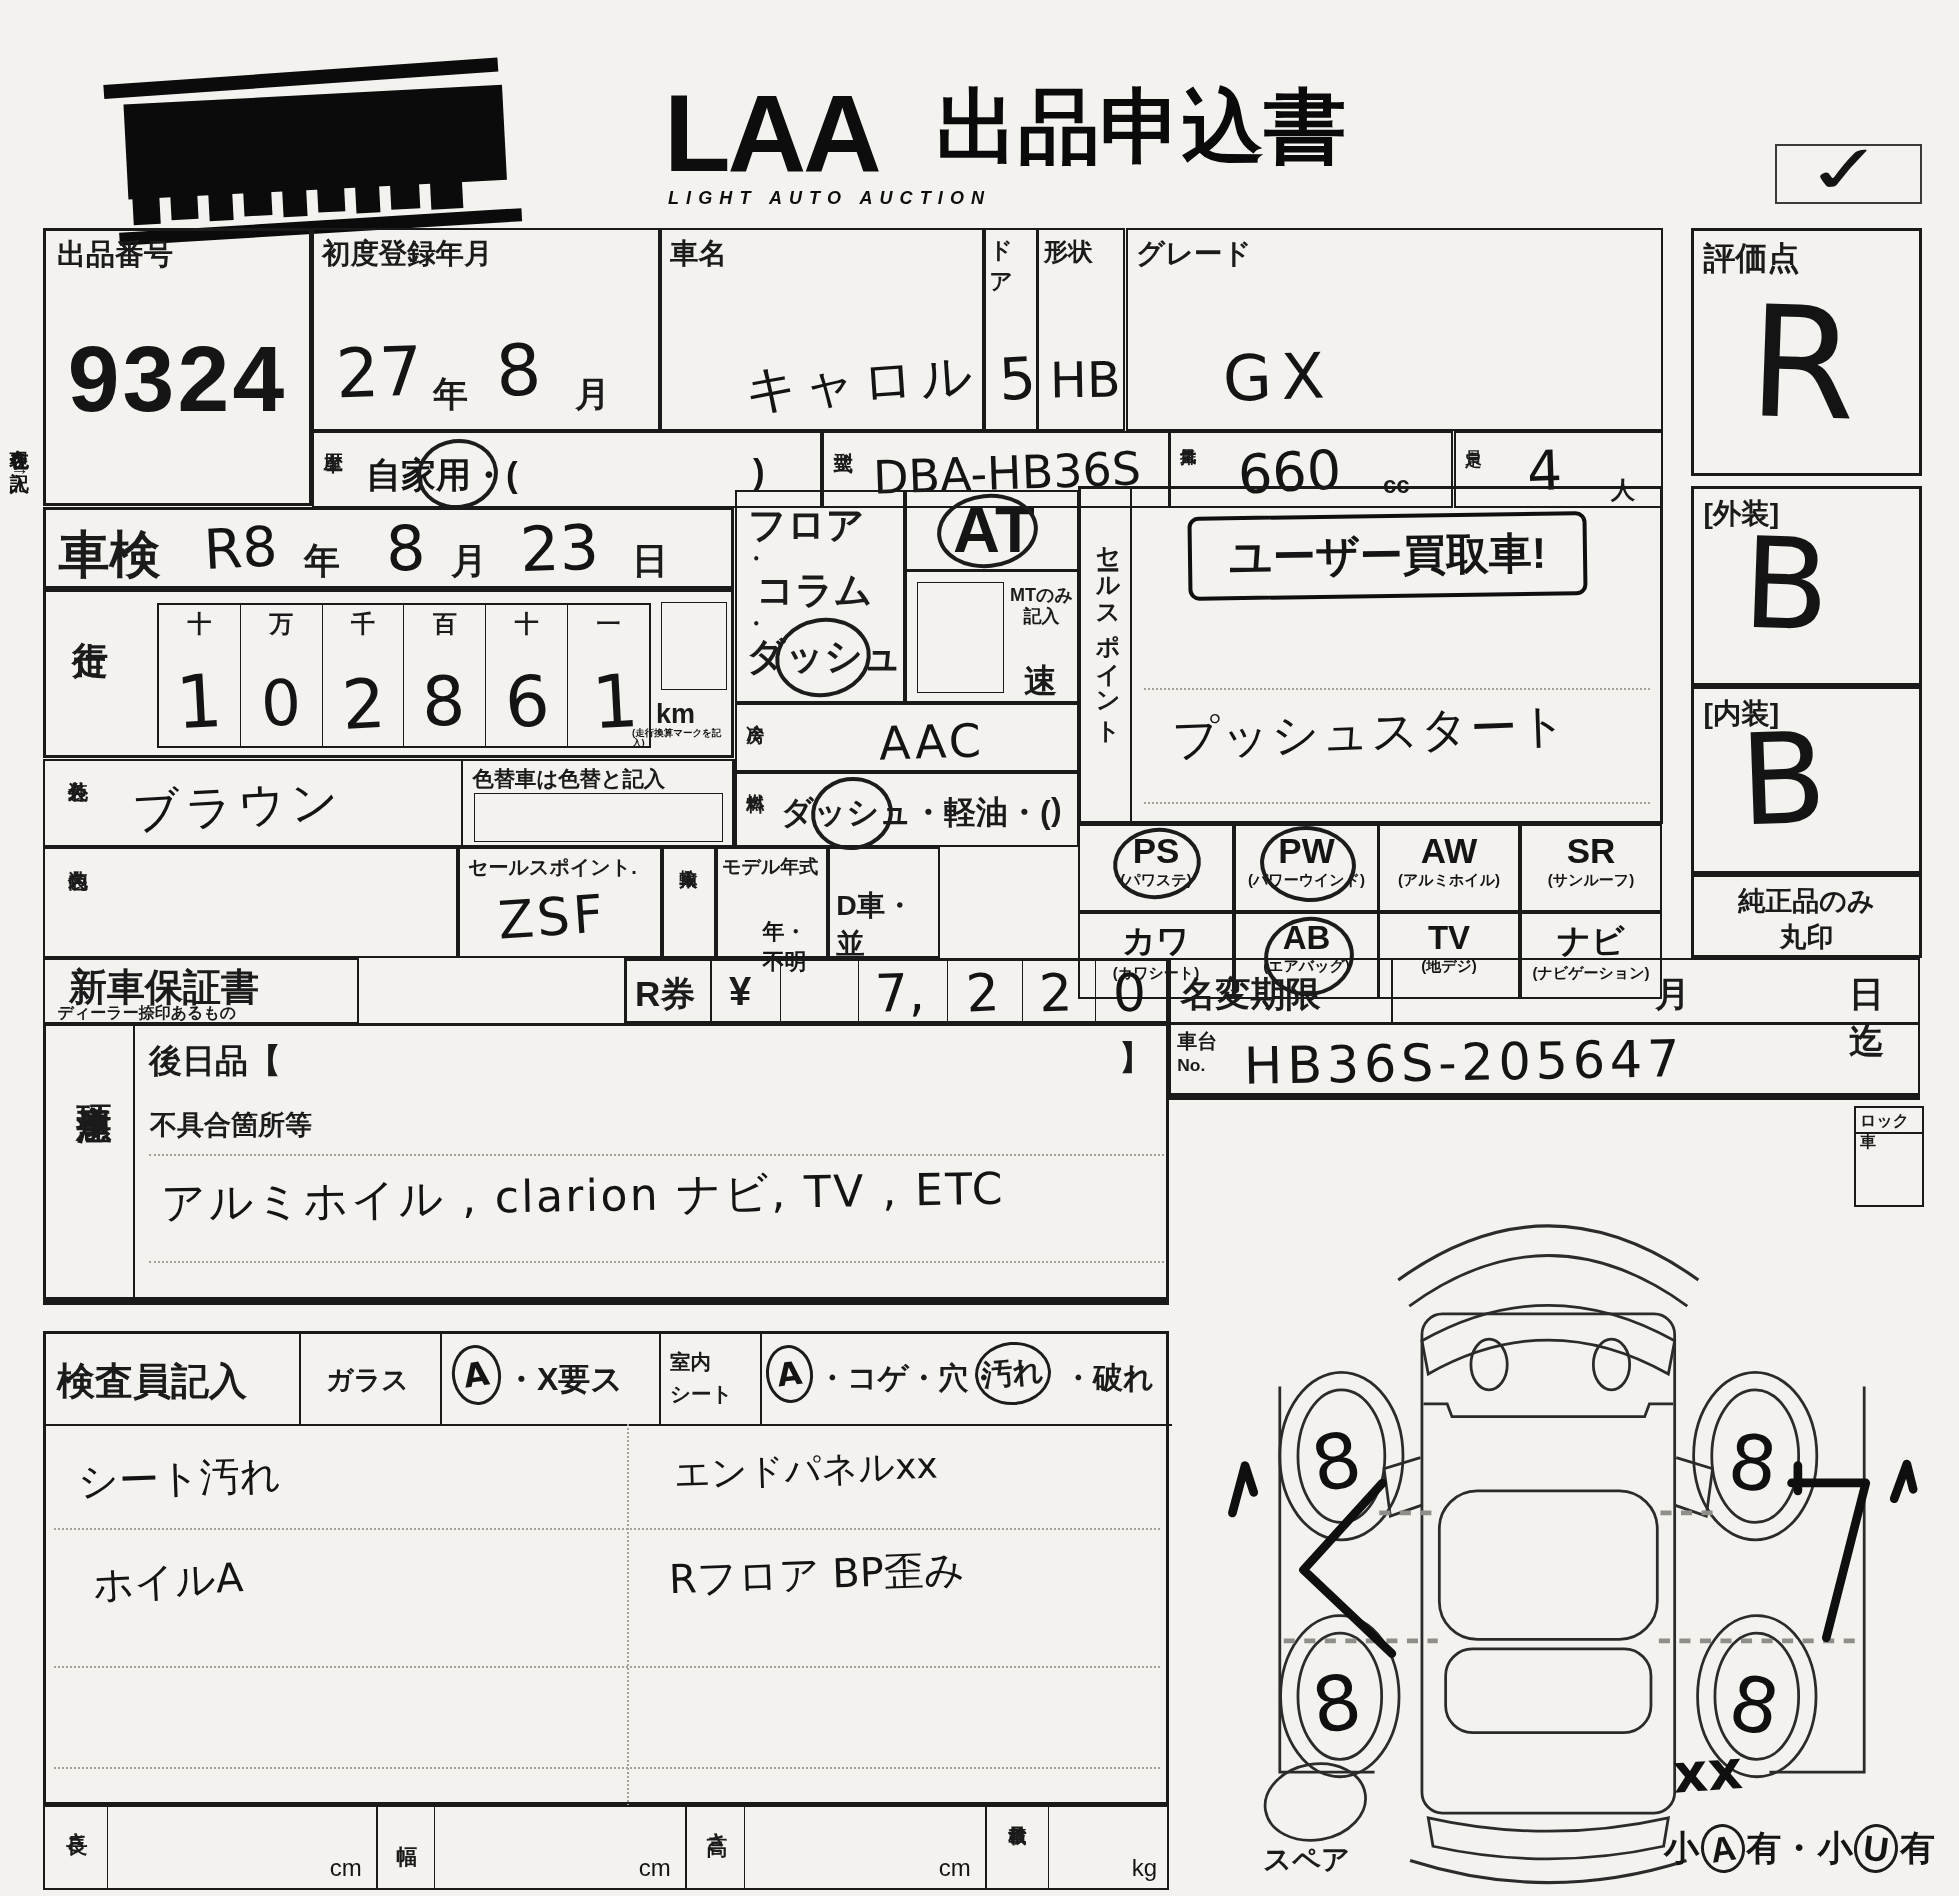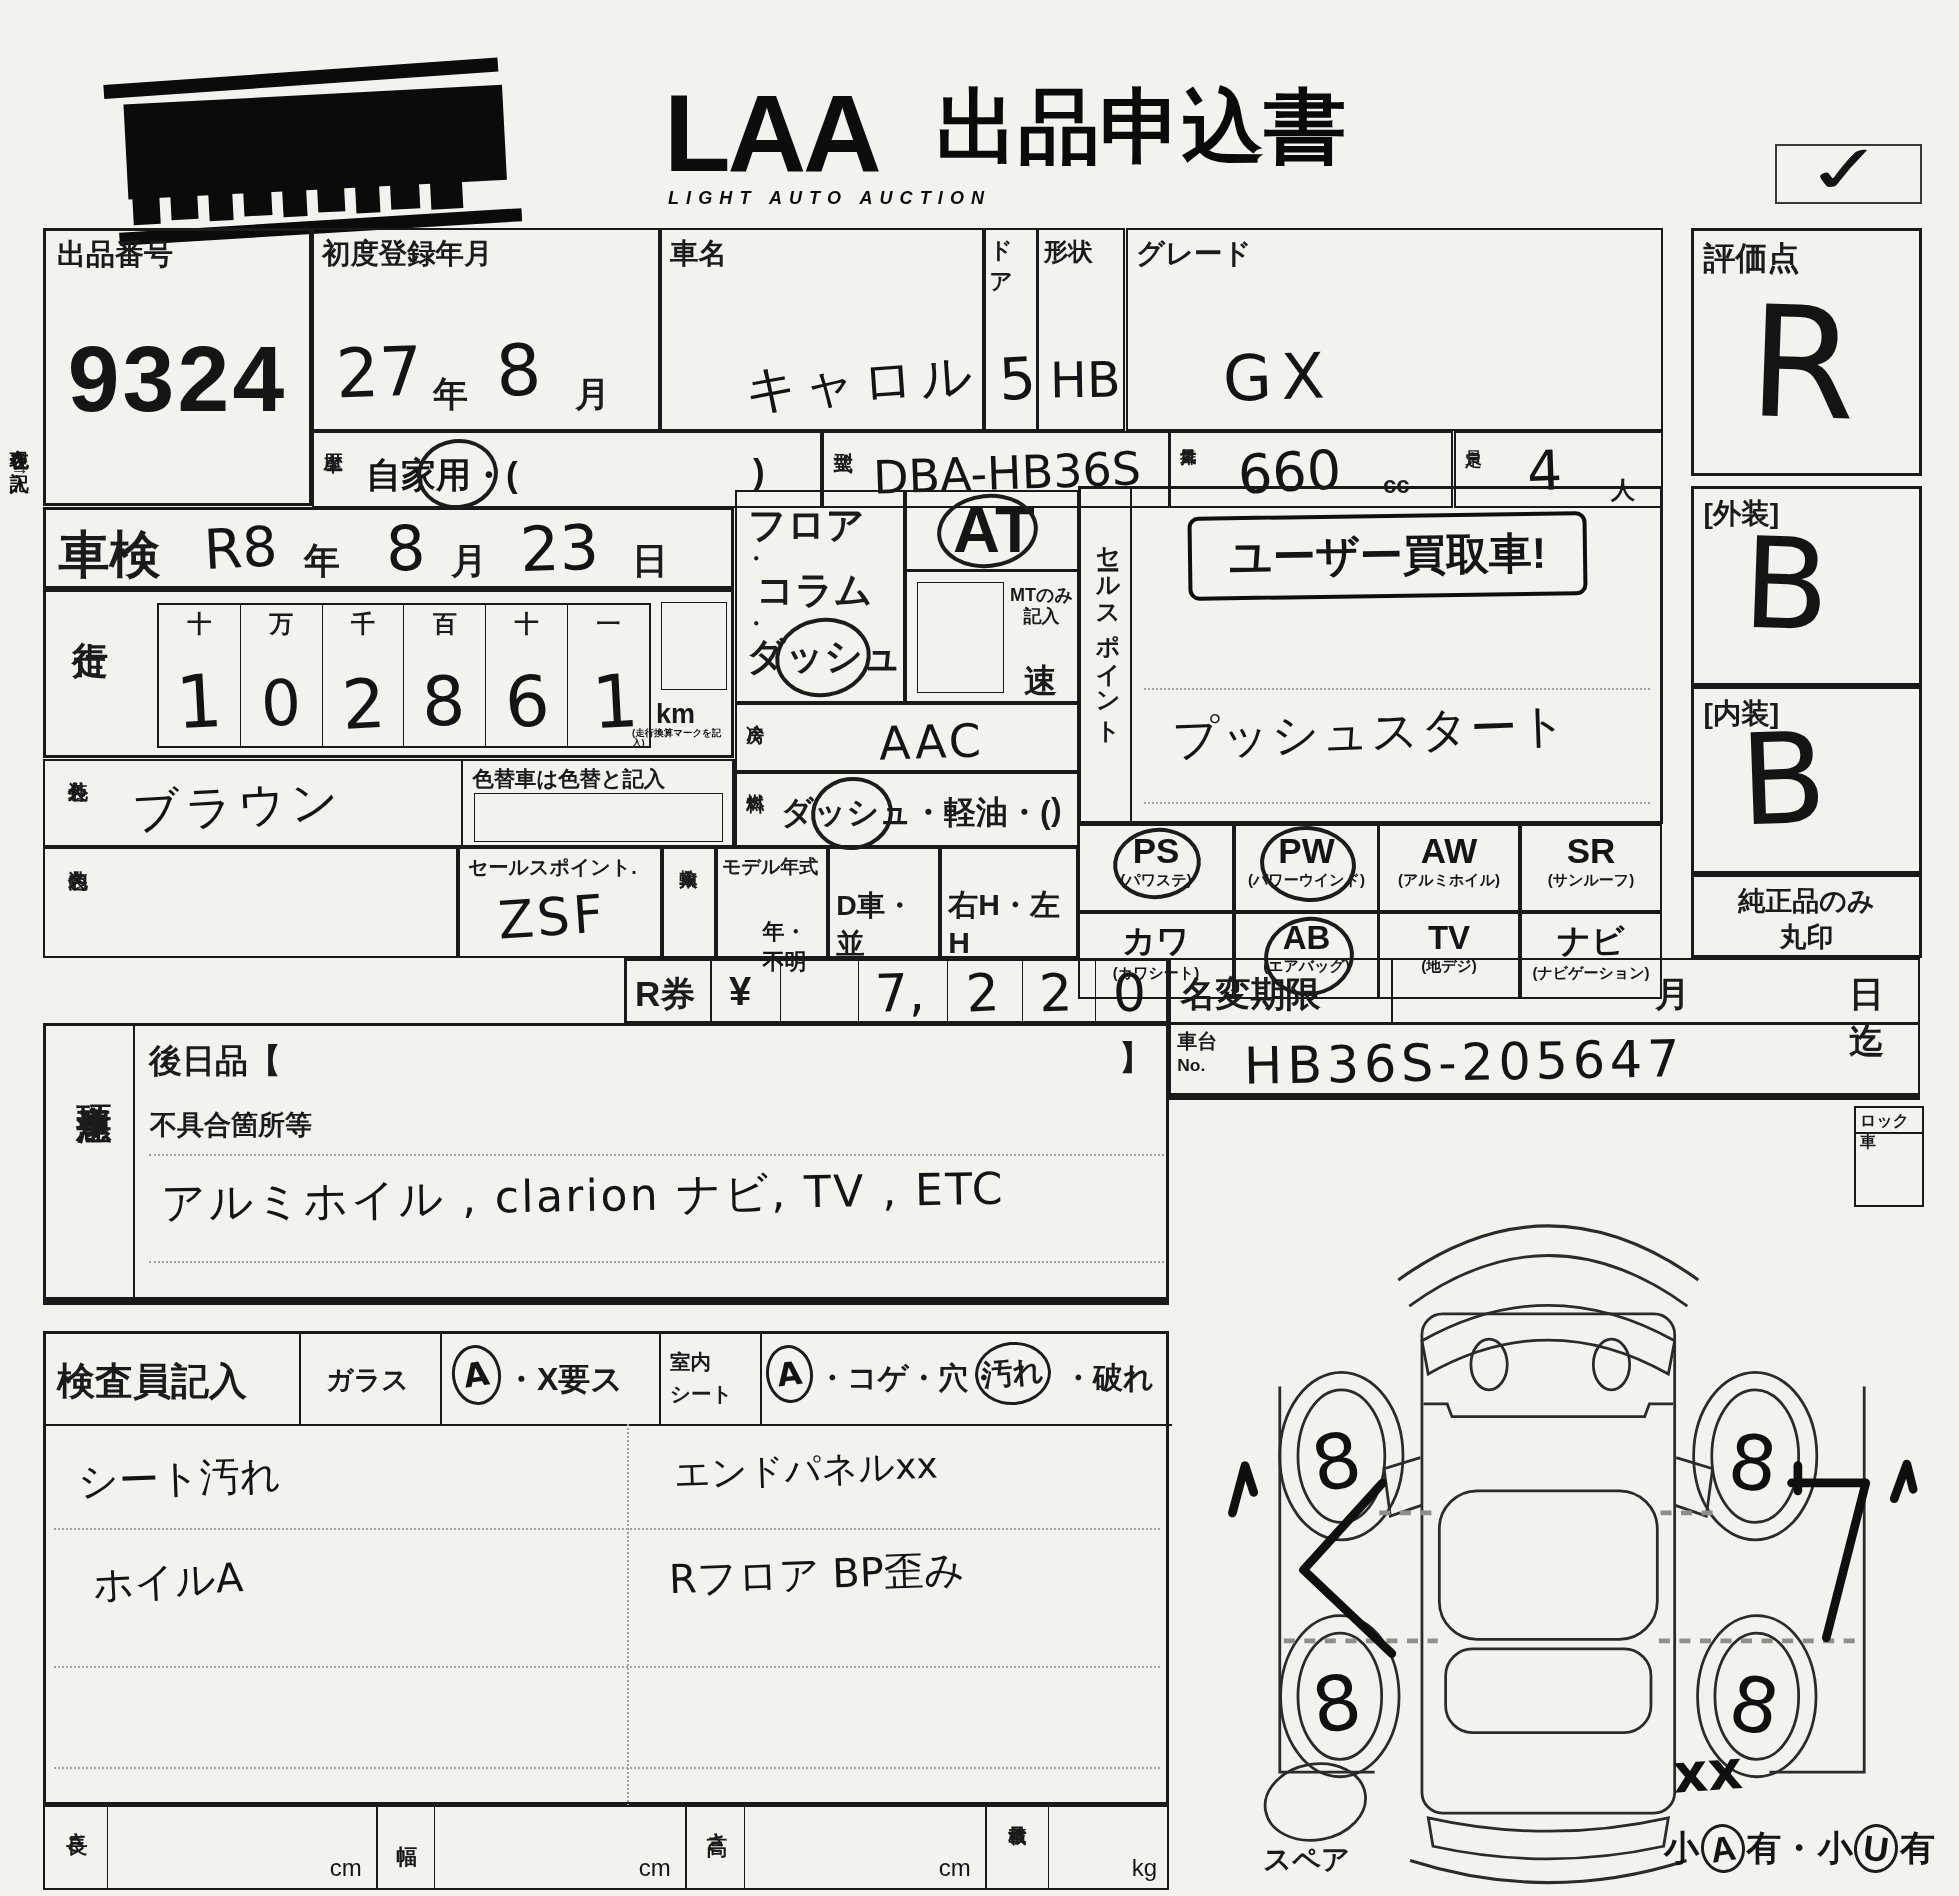--- a/index.html
+++ b/index.html
@@ -177,23 +177,20 @@
   <div class="cell" style="left:662px;top:847px;width:54px;height:111px;">
     <div class="lbl vert" style="position:absolute;left:12.6px;top:6.3px;font-size:18px;height:98px;">輸入車</div>
   </div>
   <div class="cell" style="left:716px;top:847px;width:112px;height:111px;">
     <div class="lbl" style="position:absolute;left:4px;top:4.7px;font-size:19px;">モデル年式</div>
     <span style="position:absolute;left:9.5px;top:68px;font-size:22px;font-weight:bold;margin-left:35px;">年・不明</span>
   </div>
   <div class="cell" style="left:828px;top:847px;width:112px;height:111px;">
     <span class="lbl" style="position:absolute;left:6.3px;top:38px;font-size:28.4px;">D車・並</span>
   </div>
-  <div class="cell" style="left:940px;top:847px;width:138px;height:111px;">
-    <span class="lbl" style="position:absolute;left:6.3px;top:36px;font-size:30px;">右H・左H</span>
-  </div>
 
   <div class="cell" style="left:735px;top:490px;width:170px;height:213px;">
     <div class="lbl" style="position:absolute;left:11px;top:8px;font-size:38px;">フロア</div>
     <div class="lbl" style="position:absolute;left:8px;top:52px;font-size:22px;">・</div>
     <div class="lbl" style="position:absolute;left:19px;top:73px;font-size:38px;">コラム</div>
     <div class="lbl" style="position:absolute;left:8px;top:117px;font-size:22px;">・</div>
     <div class="lbl" style="position:absolute;left:9.5px;top:139px;font-size:38px;">ダッシュ</div>
     <div class="circ-abs" style="left:38px;top:126px;width:96px;height:79px;transform:rotate(-9deg);"></div>
   </div>
   <div class="cell" style="left:905px;top:490px;width:174px;height:81px;">
@@ -274,20 +271,24 @@
   </div>
   <div class="cell b4" style="left:1691px;top:686px;width:231px;height:188px;">
     <div class="lbl" style="position:absolute;left:9.5px;top:6.3px;font-size:28.4px;">[内装]</div>
     <span class="hw rot-2" style="position:absolute;left:46px;top:17.4px;font-size:126px;">B</span>
   </div>
   <div class="cell b4" style="left:1691px;top:874px;width:231px;height:84px;">
     <div class="lbl" style="text-align:center;font-size:27px;margin-top:6.3px;">純正品のみ</div>
     <div class="lbl" style="text-align:center;font-size:27px;">丸印</div>
   </div>
 
+  <div class="cell" style="left:43px;top:958px;width:316px;height:66px;">
+    <div class="lbl" style="position:absolute;left:24px;top:1.6px;font-size:38px;">新車保証書</div>
+    <div class="lbl" style="position:absolute;left:12.6px;top:43px;font-size:16px;">ディーラー捺印あるもの</div>
+  </div>
   <div class="cell b4" style="left:624px;top:958px;width:545px;height:66px;">
     <div style="position:absolute;left:0;top:0;width:83px;height:100%;border-right:2.4px solid #1a1a1a;">
       <span class="lbl" style="position:absolute;left:8px;top:9.5px;font-size:35px;">R券</span>
     </div>
     <div style="position:absolute;left:83px;top:0;width:70px;height:100%;border-right:1.6px solid #1a1a1a;">
       <span class="lbl" style="position:absolute;left:19px;top:8px;font-size:40px;">¥</span>
     </div>
     <div style="position:absolute;left:152px;top:0;width:79px;height:100%;border-right:1.6px solid #1a1a1a;"><span class="hw"></span></div>
     <div style="position:absolute;left:232px;top:0;width:88px;height:100%;border-right:1.6px solid #1a1a1a;">
         <span class="hw rot-2" style="position:absolute;left:16px;top:1.6px;font-size:52px;">7,</span>

